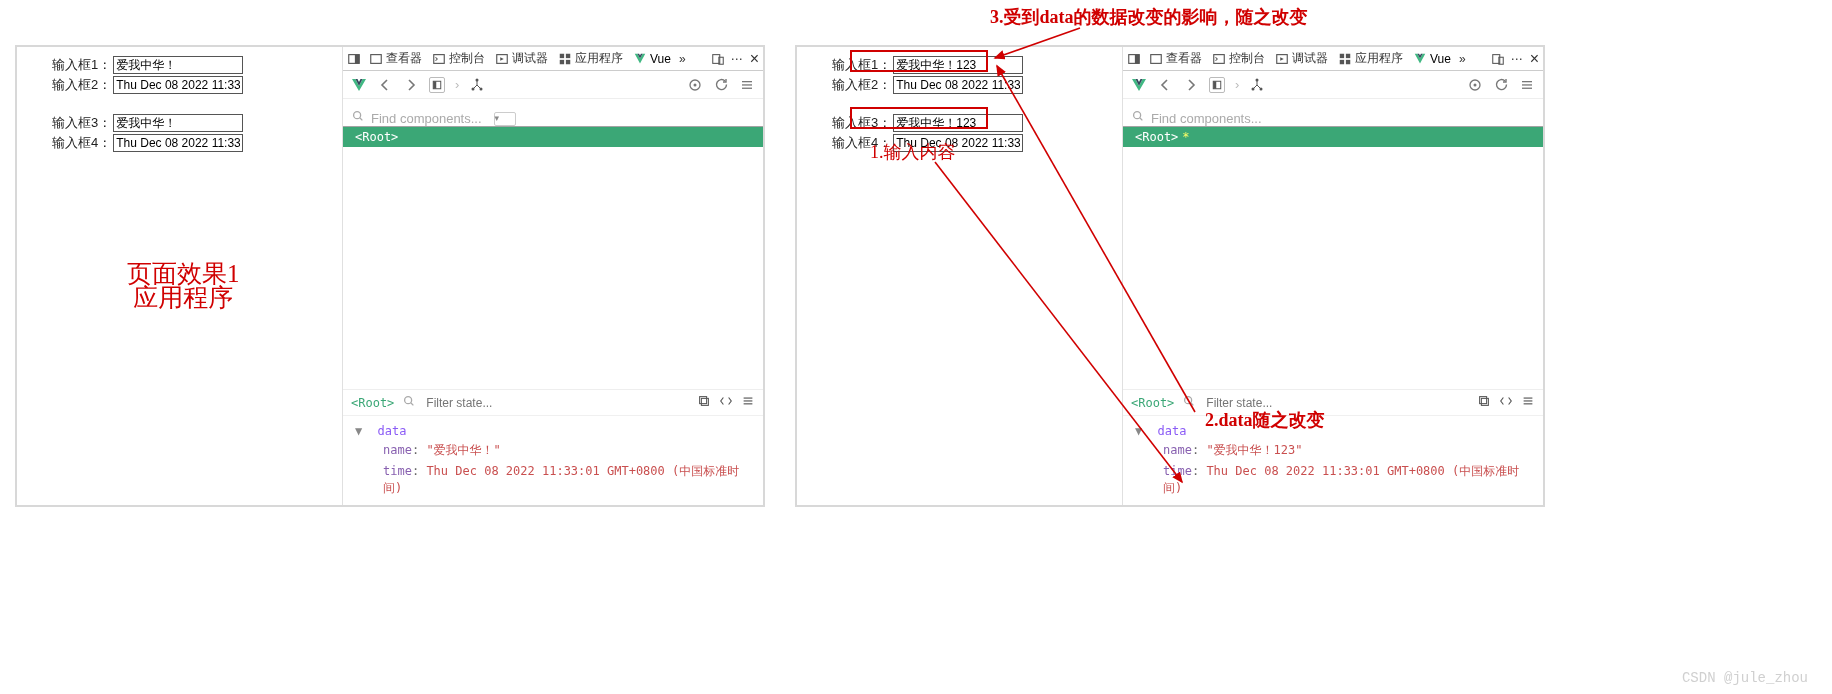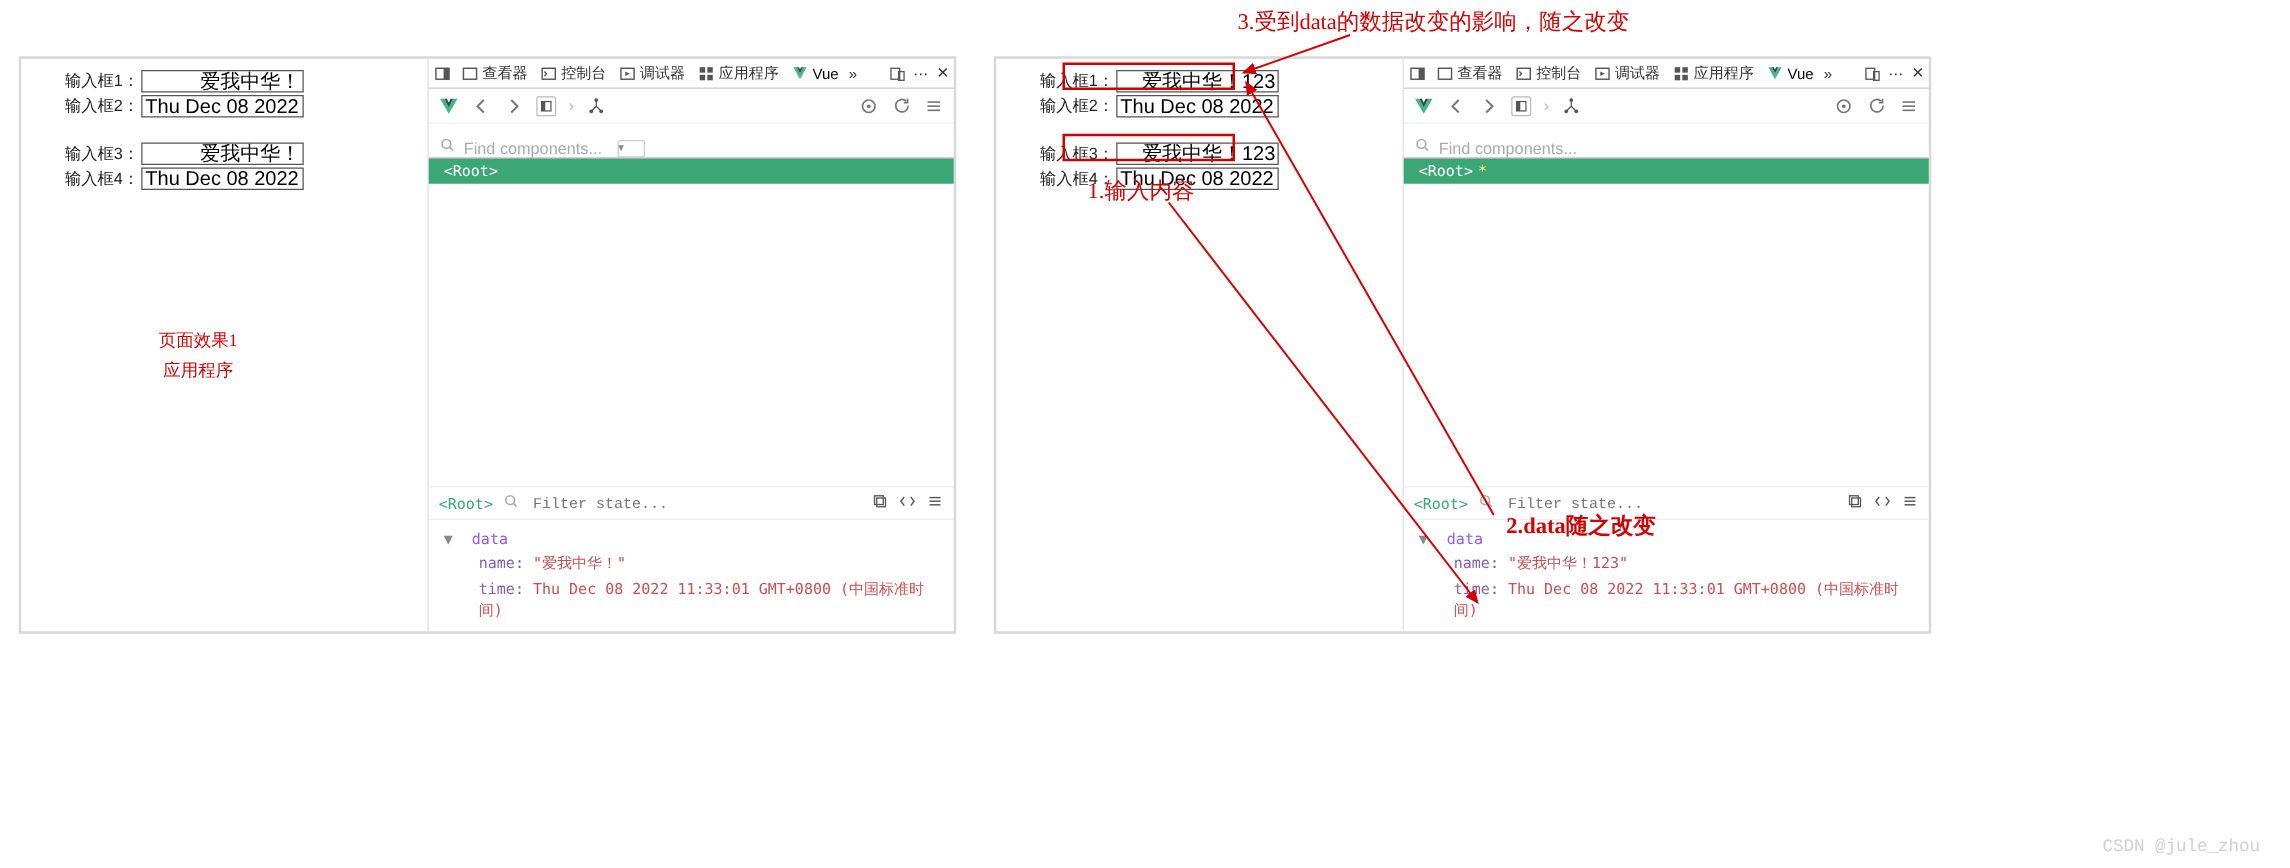--- a/index.html
+++ b/index.html
@@ -19,24 +19,23 @@
     background: #fff;
     display: flex;
   }
   .win-left { left: 15px; top: 45px; width: 750px; height: 462px; }
   .win-right { left: 795px; top: 45px; width: 750px; height: 462px; }
 
   .page-pane { width: 325px; padding: 8px 6px; position: relative; }
   .field-row { display:flex; align-items:center; height:20px; margin-bottom:0; }
   .field-row label { font-size:13px; white-space:nowrap;margin-left:29px; }
   .field-row input {
-    font-size:16px; height:18px; padding:0 2px;
+    font-size:12px; height:18px; padding:0 2px;
     border:1px solid #555; width:130px; margin-left:2px;
     font-family: Arial, sans-serif;
-    text-align: right;
   }
 
   .dev-pane { flex:1; border-left:1px solid #e0e0e0; display:flex; flex-direction:column; }
   .dev-tabs {
     height:24px; border-bottom:1px solid #ccc; display:flex; align-items:center;
     font-size:12px; color:#333; padding:0 4px; gap:6px;
   }
   .dev-tabs .tabitem { display:flex; align-items:center; gap:3px; padding:0 2px; }
   .dev-tabs .tabitem.active { color:#000; }
   .dev-tabs .spacer { flex:1; }
@@ -70,21 +69,21 @@
   }
   .state-bar {
     height:26px; display:flex; align-items:center; padding:0 8px; gap:8px;
     border-bottom:1px solid #f0f0f0; font-family: "Microsoft YaHei", Arial, sans-serif;
     font-size:12px;
   }
   .state-bar .crumb { color:#6a6a6a; }
   .state-bar .root { color:#3ba776; }
   .state-bar input {
     border:none; outline:none; color:#aaa; font-size:12px; width:120px;
-    font-family: Liberation Mono, monospace;
+    font-family: Liberation Sans, sans-serif;
   }
   .state-bar .spacer { flex:1; }
   .state-body { padding:8px 12px; }
   .tri { color:#888; margin-right:4px; }
   .k-section { color:#8b5cf6; margin-left:4px; }
   .kv { margin-left:28px; margin-top:4px; }
   .kv .key { color:#8860b0; }
   .kv .colon { color:#666; }
   .kv .str { color:#c94f4f; }
 
@@ -101,21 +100,21 @@
     font-family: Liberation Mono, monospace;
   }
 
   .ico svg { width:14px; height:14px; }
   .vue-toolbar .ico svg { width:16px; height:16px; }
   .mono { font-family: Menlo, Consolas, monospace; }
 </style>
 </head>
 <body>
 
-<div class="red-anno" style="left:990px; top:5px; font-size:18px; font-weight:normal;">3.受到data的数据改变的影响，随之改变</div>
+<div class="red-anno" style="left:990px; top:5px; font-size:18px; font-weight:bold;">3.受到data的数据改变的影响，随之改变</div>
 
 <div class="window win-left">
   <div class="page-pane">
     <div class="field-row">
       <label>输入框1：</label>
       <input value="爱我中华！" style="">
     </div>
     <div class="field-row">
       <label>输入框2：</label>
       <input value="Thu Dec 08 2022 11:33:01 GMT+0800 (中国标准时间)" style="">
@@ -123,21 +122,21 @@
     <div style="height:18px"></div>
     <div class="field-row">
       <label>输入框3：</label>
       <input value="爱我中华！" style="">
     </div>
     <div class="field-row">
       <label>输入框4：</label>
       <input value="Thu Dec 08 2022 11:33:01 GMT+0800 (中国标准时间)" style="">
     </div>
 
-    <div class="red-anno" style="left:110px; top:215px; font-size:14px; text-align:center; line-height:24px;">
+    <div class="red-anno" style="left:110px; top:215px; font-size:25px; text-align:center; line-height:24px;">
       <div>页面效果1</div>
       <div>应用程序</div>
     </div>
   </div>
 
   <div class="dev-pane">
 
     <div class="dev-tabs">
       <span class="ico">
         <svg viewBox="0 0 16 16">

